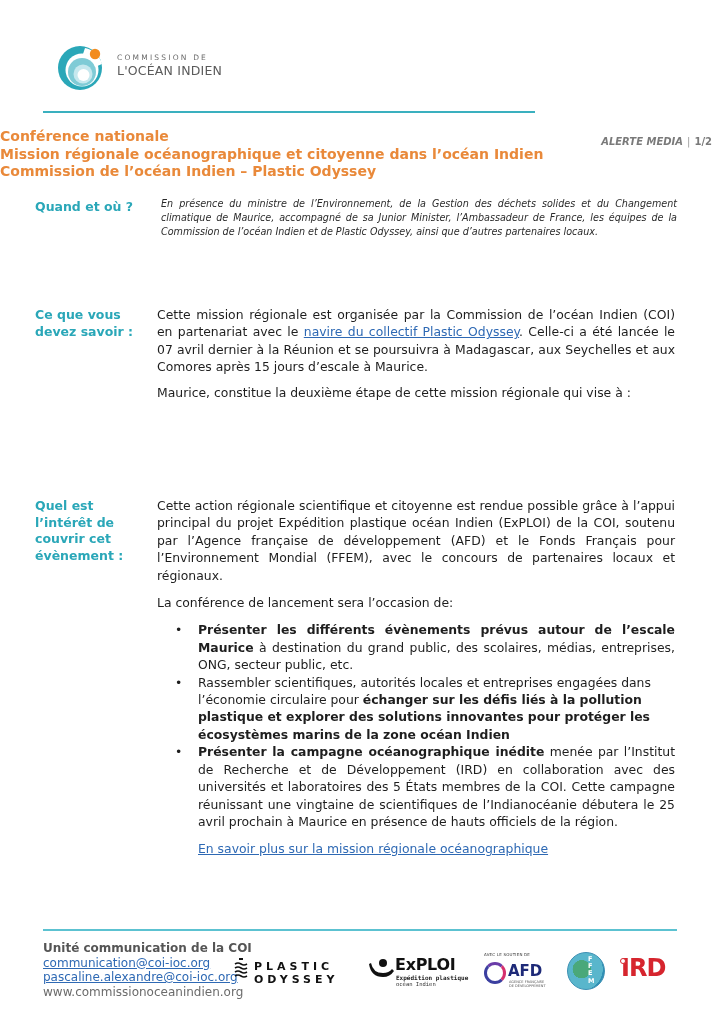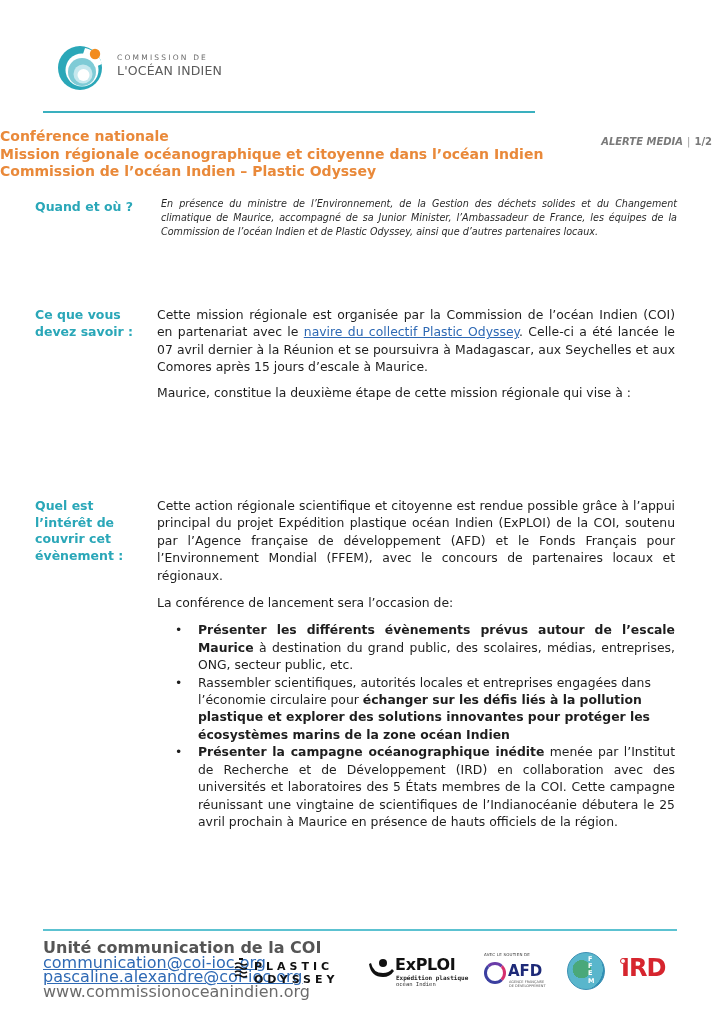--- a/index.html
+++ b/index.html
@@ -34,21 +34,21 @@
   .dash-list li { position: relative; padding-left: 41px; }
   .dash-list li::before { content: "-"; position: absolute; left: 6px; top: 0; }
   .note { font-style: italic; font-size: 9.6px; line-height: 14px; color: #2a2a2a; text-align: justify; padding-left: 4px; }
 
   .bullets { list-style: none; margin-left: 0; }
   .bullets li { position: relative; padding-left: 41px; }
   .bullets li::before { content: "•"; position: absolute; left: 18px; top: 0; }
 
   
   .foot-rule { left: 43px; top: 929px; width: 634px; height: 2px; background: #5cc2d1; }
-  .foot-contact { left: 43px; top: 941px; font-size: 16px; line-height: 14.5px; }
+  .foot-contact { left: 43px; top: 941px; font-size: 12px; line-height: 14.5px; }
   .foot-contact .unit { font-weight: bold; color: #555; }
   .foot-contact a { color: #2e69b4; text-decoration: underline; display: block; }
   .foot-contact .web { color: #6b6b6b; }
 
   .partner { top: 950px; height: 42px; }
   .po { left: 234px; width: 116px; }
   .po-waves { position: absolute; left: 0; top: 8px; width: 14px; height: 22px; }
   .po-text { position: absolute; left: 20px; top: 10px; font-weight: bold; font-size: 11px; letter-spacing: 4px; line-height: 13px; color: #111; }
 
   .ex { left: 368px; width: 108px; }
@@ -114,20 +114,21 @@
 
 <div class="abs sec-label" style="top:498px; width:100px;">Quel est l’intérêt de couvrir cet évènement :</div>
 <div class="abs body-text" style="top:497px;">
   <p style="margin-bottom:10px;">Cette action régionale scientifique et citoyenne est rendue possible grâce à l’appui principal du projet Expédition plastique océan Indien (ExPLOI) de la COI, soutenu par l’Agence française de développement (AFD) et le Fonds Français pour l’Environnement Mondial (FFEM), avec le concours de partenaires locaux et régionaux.</p>
   <p style="margin-bottom:10px;">La conférence de lancement sera l’occasion de:</p>
   <ul class="bullets">
     <li><b>Présenter les différents évènements prévus autour de l’escale Maurice</b><span> à destination du grand public, des scolaires, médias, entreprises, ONG, secteur public, etc.</span></li>
     <li style="text-align:left;"><span>Rassembler scientifiques, autorités locales et entreprises engagées dans l’économie circulaire pour </span><b>échanger sur les défis liés à la pollution plastique et explorer des solutions innovantes pour protéger les écosystèmes marins de la zone océan Indien</b></li>
     <li><b>Présenter la campagne océanographique inédite</b><span> menée par l’Institut de Recherche et de Développement (IRD) en collaboration avec des universités et laboratoires des 5 États membres de la COI. Cette campagne réunissant une vingtaine de scientifiques de l’Indianocéanie débutera le 25 avril prochain à Maurice en présence de hauts officiels de la région.</span></li>
   </ul>
+  <p style="padding-left:41px; margin-top:10px;"><a class="lnk" href="#">En savoir plus sur la mission régionale océanographique</a></p>
 </div>
 
 <div class="abs foot-rule"></div>
 <div class="abs foot-contact">
   <div class="unit">Unité communication de la COI</div>
   <a href="#">communication@coi-ioc.org</a>
   <a href="#">pascaline.alexandre@coi-ioc.org</a>
   <div class="web">www.commissionoceanindien.org</div>
 </div>
 

